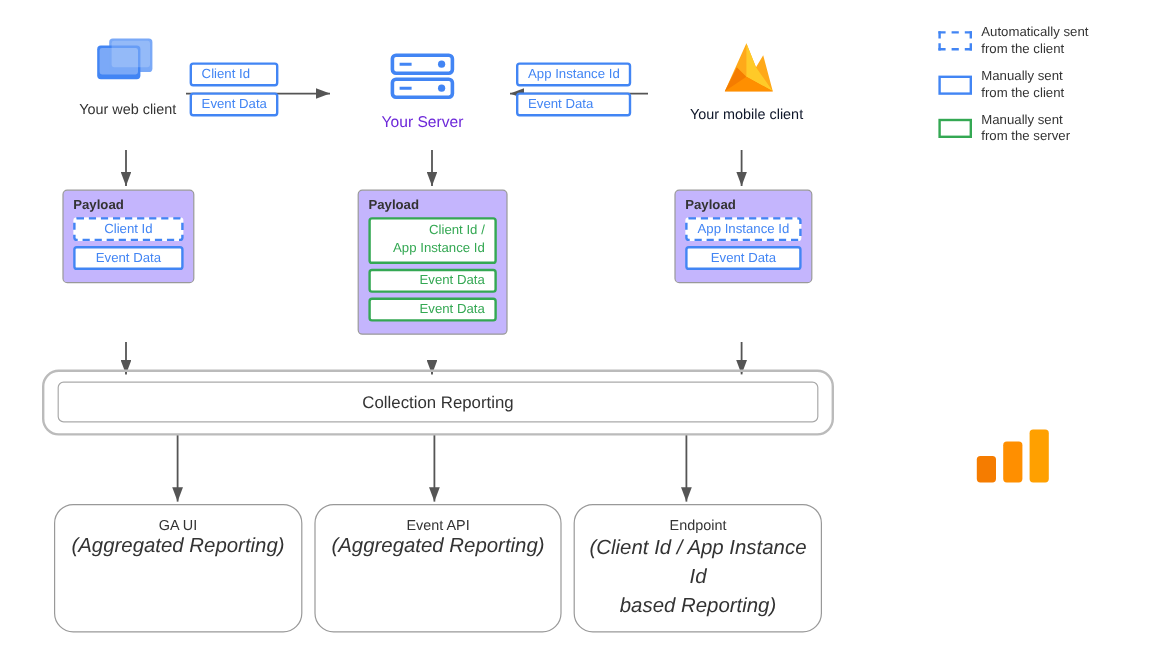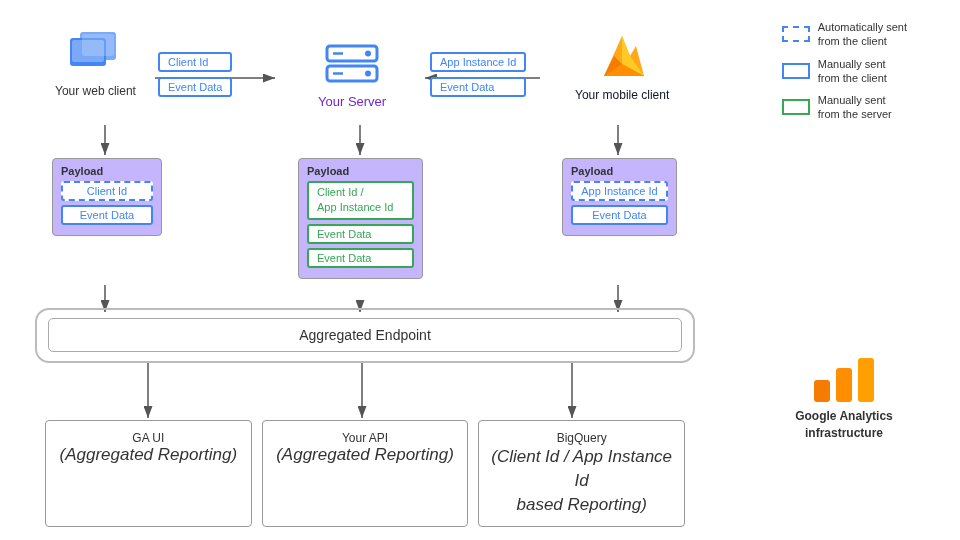--- a/index.html
+++ b/index.html
@@ -89,36 +89,36 @@
       text-align: center;
     }
     .payload-item-green {
       border: 2px solid #34A853;
       border-radius: 3px;
       padding: 2px 8px;
       font-size: 11px;
       color: #34A853;
       background: #fff;
       margin-bottom: 4px;
-      text-align: left;
+      text-align: right;
     }
 
     
     .output-row {
       position: absolute;
       top: 420px;
       left: 45px;
       width: 640px;
       display: flex;
       gap: 10px;
     }
     .output-box {
       flex: 1;
       border: 1px solid #999;
-      border-radius: 4px;
+      border-radius: 16px;
       padding: 10px 6px;
       text-align: center;
       font-size: 12px;
       color: #333;
       background: #fff;
     }
     .output-box em {
       font-style: italic;
       font-size: 17px;
     }
@@ -182,21 +182,21 @@
 
     <line x1="105" y1="285" x2="105" y2="312" stroke="#555" stroke-width="1.5" marker-end="url(#arrowhead)"></line>
     <line x1="360" y1="300" x2="360" y2="312" stroke="#555" stroke-width="1.5" marker-end="url(#arrowhead)"></line>
     <line x1="618" y1="285" x2="618" y2="312" stroke="#555" stroke-width="1.5" marker-end="url(#arrowhead)"></line>
 
     <line x1="148" y1="362" x2="148" y2="418" stroke="#555" stroke-width="1.5" marker-end="url(#arrowhead)"></line>
     <line x1="362" y1="362" x2="362" y2="418" stroke="#555" stroke-width="1.5" marker-end="url(#arrowhead)"></line>
     <line x1="572" y1="362" x2="572" y2="418" stroke="#555" stroke-width="1.5" marker-end="url(#arrowhead)"></line>
   </svg>
 
-  <div style="position:absolute; top:28px; left:55px; display:flex; flex-direction:column; align-items:center;">
+  <div style="position:absolute; top:28px; left:66px; display:flex; flex-direction:column; align-items:center;">
     <svg width="62" height="56" viewBox="0 0 62 56">
 
       <rect x="6" y="10" width="36" height="28" rx="3" fill="#4285F4"></rect>
       <rect x="16" y="4" width="36" height="28" rx="3" fill="#4285F4" opacity="0.7"></rect>
       <rect x="8" y="12" width="32" height="22" rx="2" fill="#fff" opacity="0.3"></rect>
       <rect x="18" y="6" width="32" height="22" rx="2" fill="#fff" opacity="0.2"></rect>
     </svg>
     <span style="font-size:12px;color:#333;text-align:center;">Your web client</span>
   </div>
 
@@ -254,41 +254,40 @@
     <div class="payload-box" style="width:115px;">
       <div class="payload-label">Payload</div>
       <div class="payload-item-dashed">App Instance Id</div>
       <div class="payload-item-blue">Event Data</div>
     </div>
   </div>
 
   <div style="position:absolute; top:308px; left:35px; width:660px; height:55px; border:2px solid #bbb; border-radius:14px; background:transparent;"></div>
 
   <div style="position:absolute; top:318px; left:48px; width:634px; border:1px solid #aaa; border-radius:5px; padding:8px 0; text-align:center; background:#fff;">
-    <span style="font-size:14px; color:#333;">Aggregated Endpoint</span>
+    <span style="font-size:14px; color:#333;">Collection Reporting</span>
   </div>
 
   <div class="output-row">
     <div class="output-box">
       <div style="font-weight:500;">GA UI</div>
       <div><em>(Aggregated Reporting)</em></div>
     </div>
     <div class="output-box">
-      <div style="font-weight:500;">Your API</div>
+      <div style="font-weight:500;">Event API</div>
       <div><em>(Aggregated Reporting)</em></div>
     </div>
     <div class="output-box">
-      <div style="font-weight:500;">BigQuery</div>
+      <div style="font-weight:500;">Endpoint</div>
       <div><em style="line-height:1.4">(Client Id / App Instance Id<br>based Reporting)</em></div>
     </div>
   </div>
 
   <div class="ga-infra">
     
     <svg width="70" height="55" viewBox="0 0 70 55">
       <rect x="5" y="30" width="16" height="22" rx="3" fill="#F57C00"></rect>
       <rect x="27" y="18" width="16" height="34" rx="3" fill="#FF8F00"></rect>
       <rect x="49" y="8" width="16" height="44" rx="3" fill="#FFA000"></rect>
     </svg>
-    <div style="font-size:12px; color:#333; font-weight:bold; line-height:1.4;">Google Analytics<br>infrastructure</div>
   </div>
 
 </div>
 
 </body></html>

